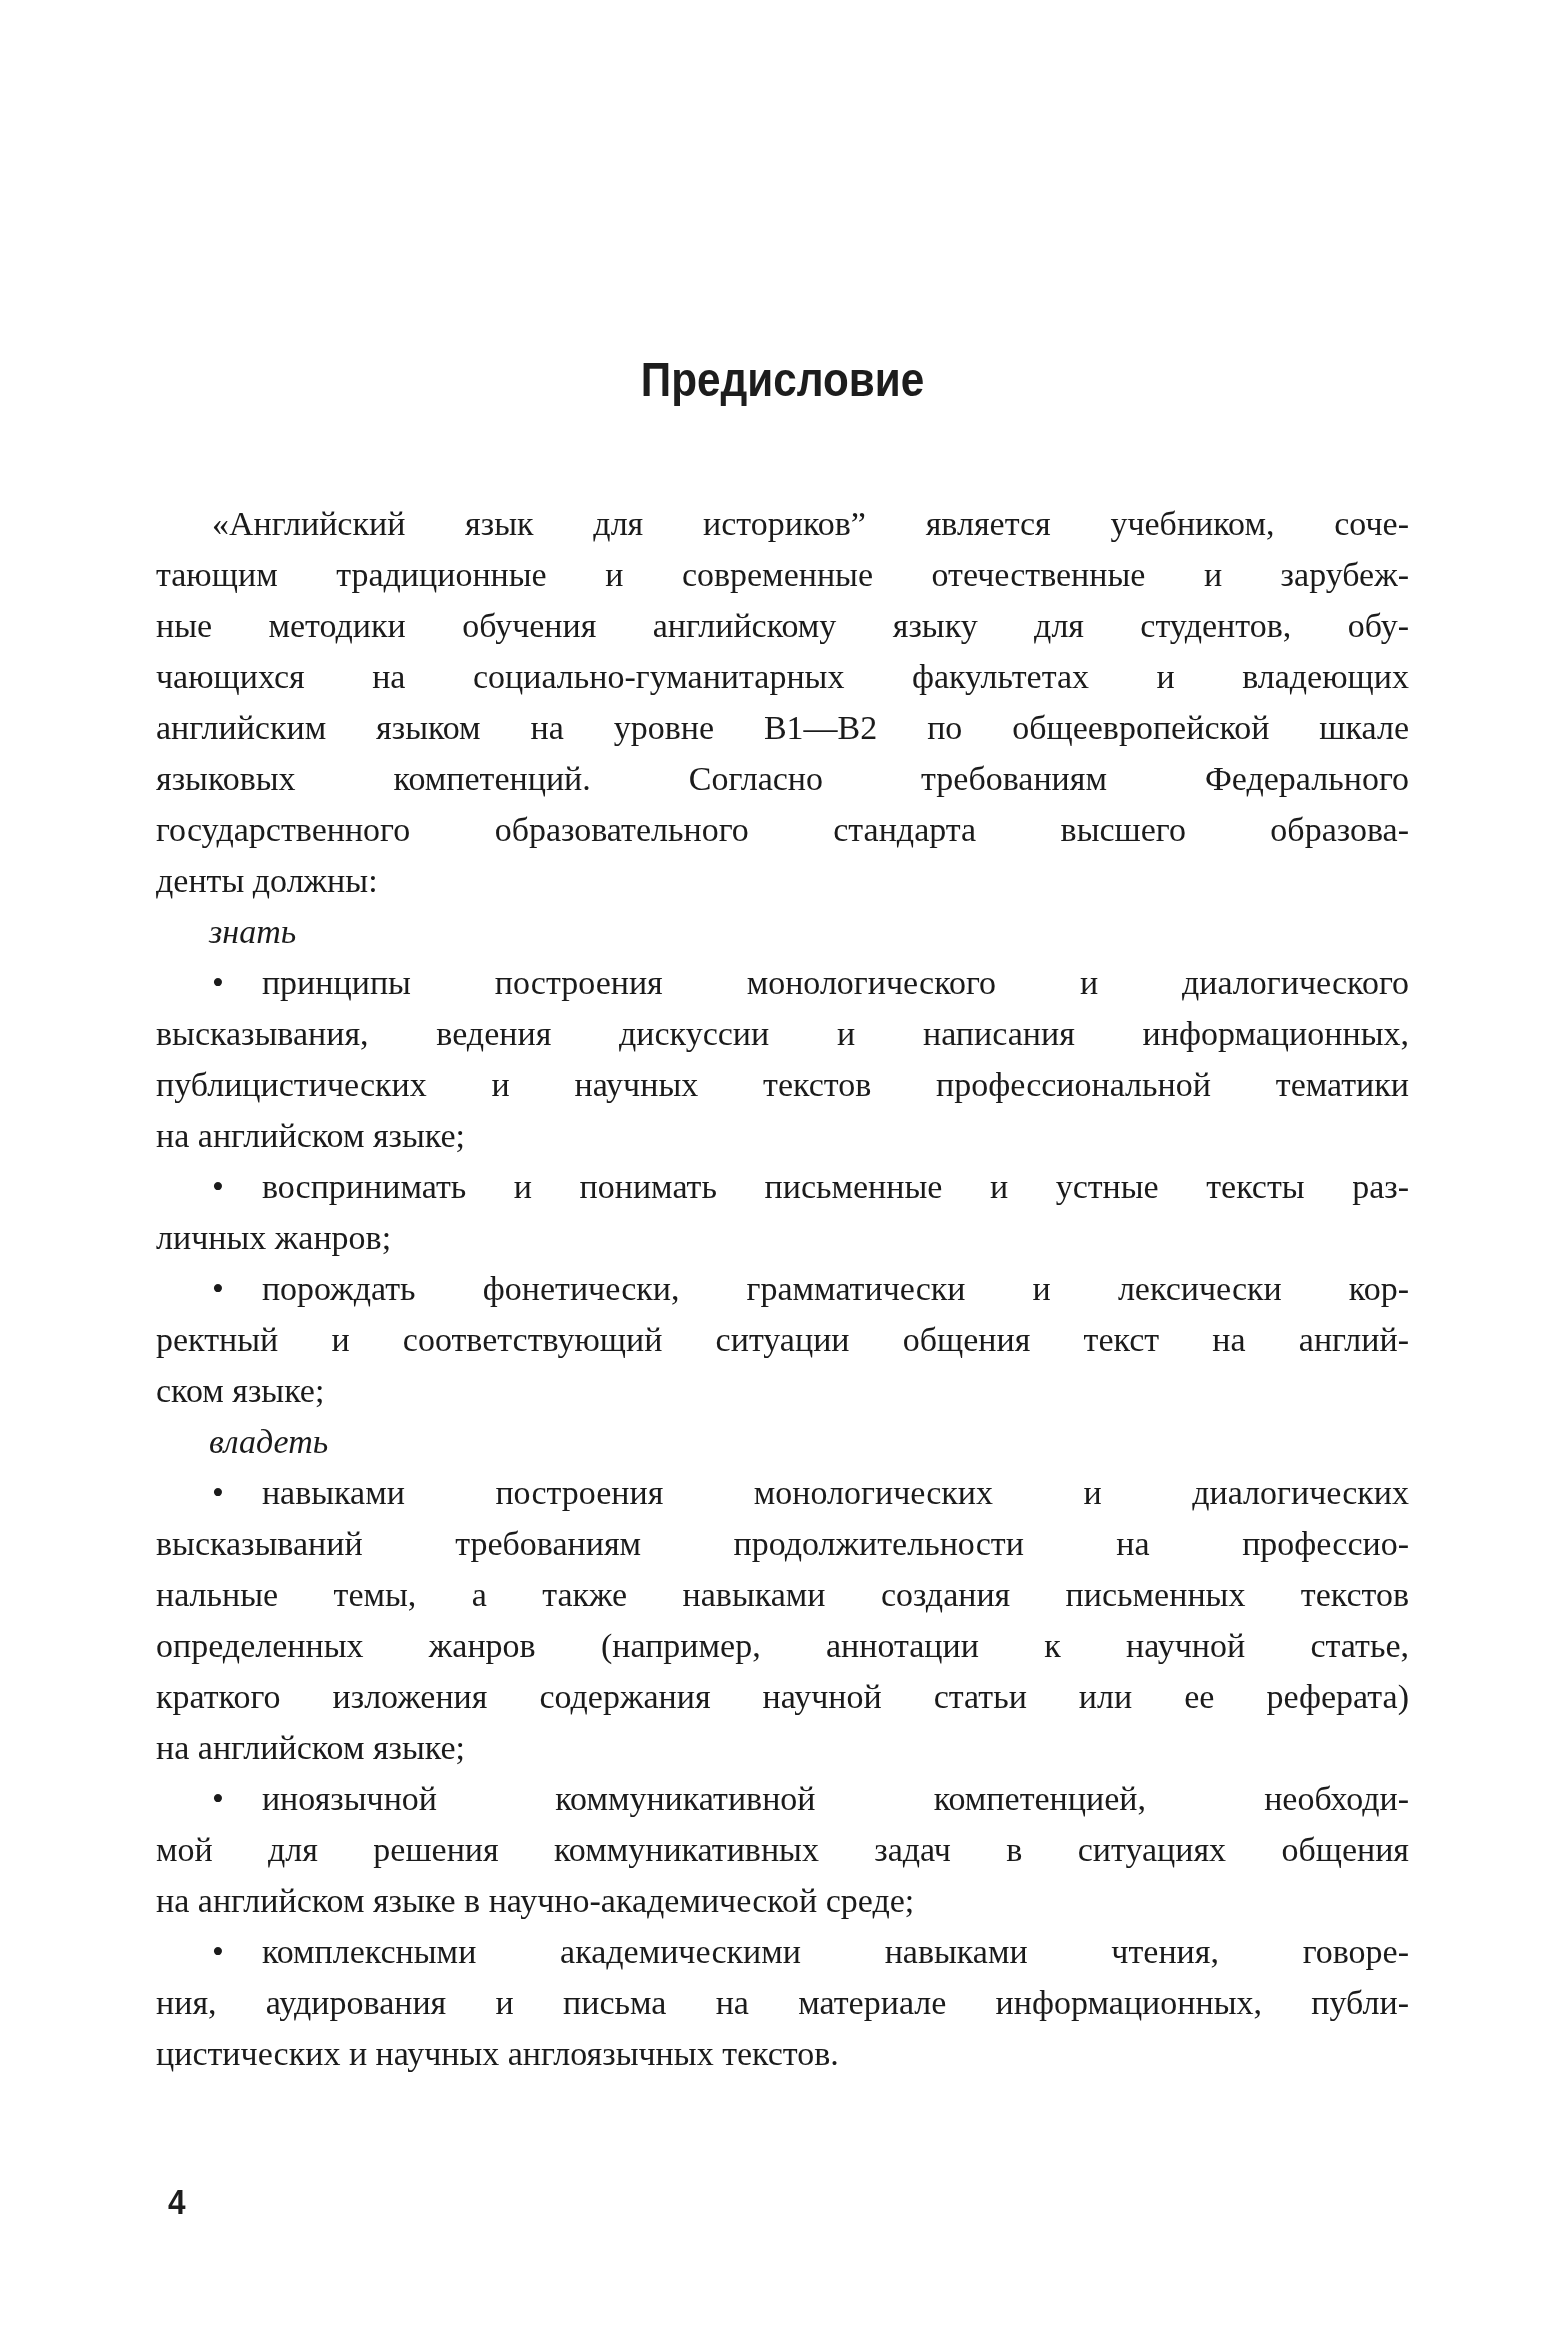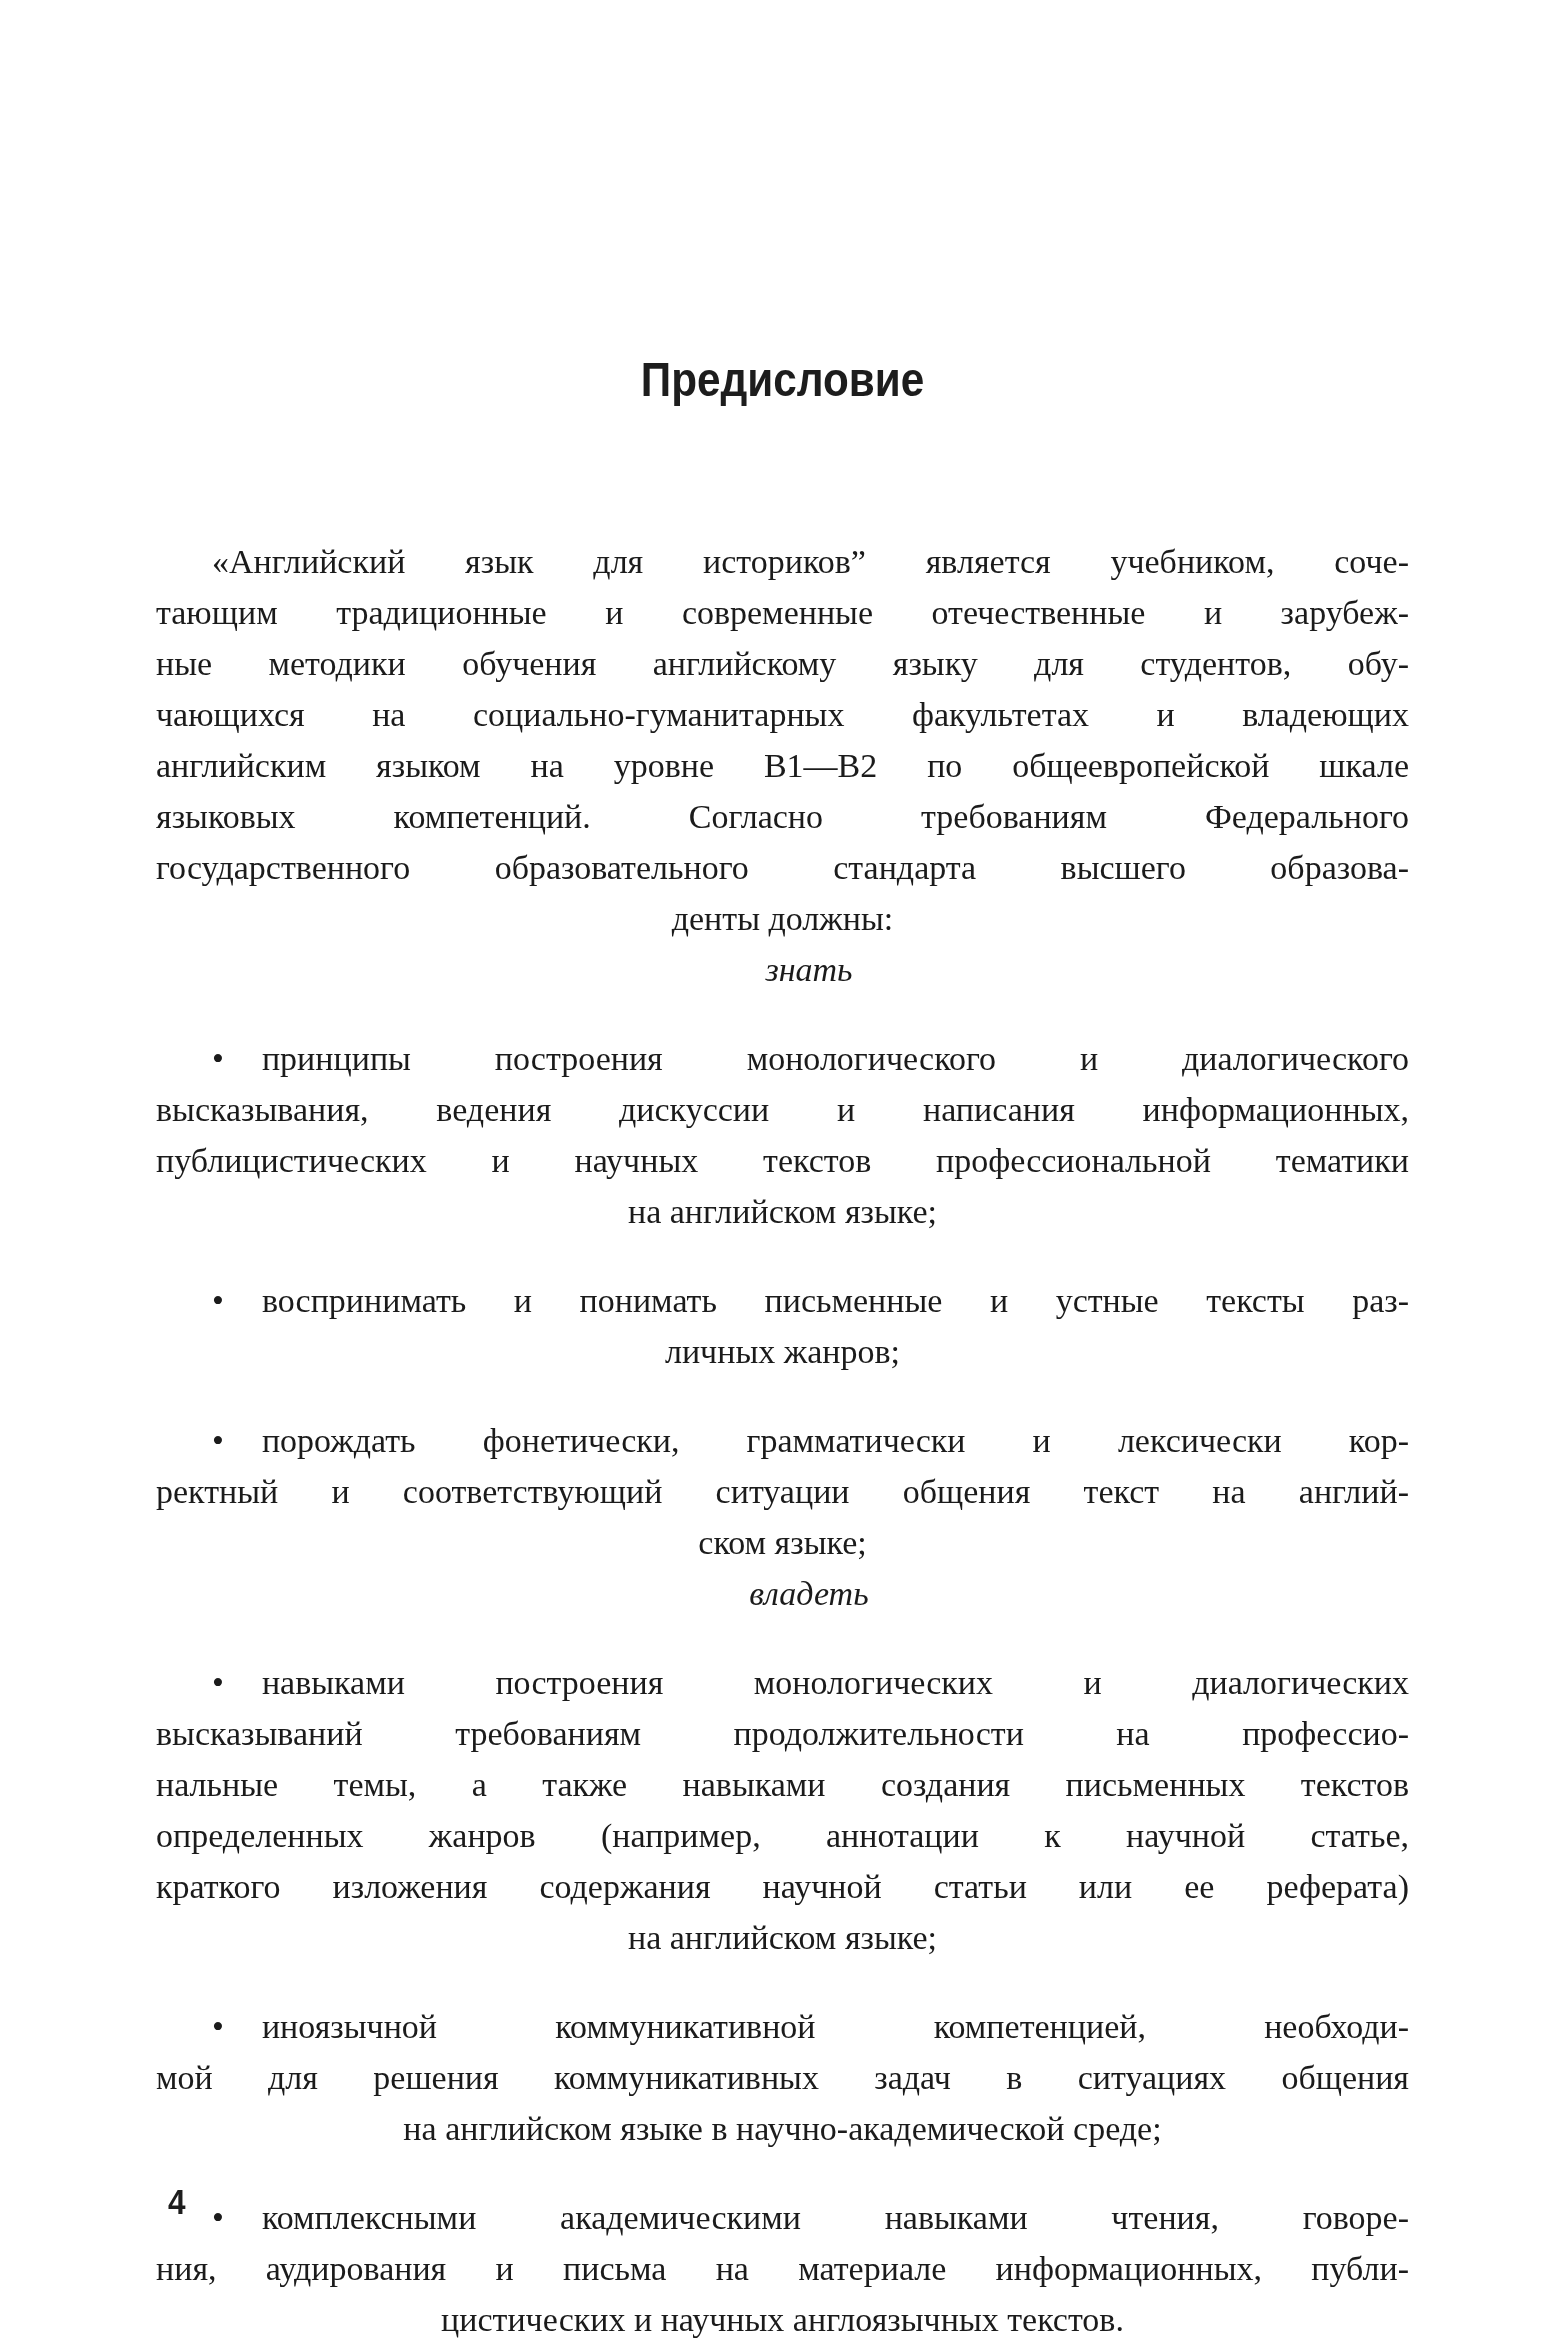--- a/index.html
+++ b/index.html
@@ -43,25 +43,24 @@
     hyphens: none;
   }
   .line {
     min-height: 51px;
   }
   .line.just {
     text-align: justify;
     text-align-last: justify;
   }
   .line.last {
-    text-align: center;
+    text-align: left;
   }
   .line.first {
     text-indent: 56px;
-    margin-top: 38px;
   }
   .heading {
     font-weight: 400;
     font-style: italic;
     text-indent: 53px;
   }
   .bullet {
     font-style: normal;
     font-weight: 400;
   }

